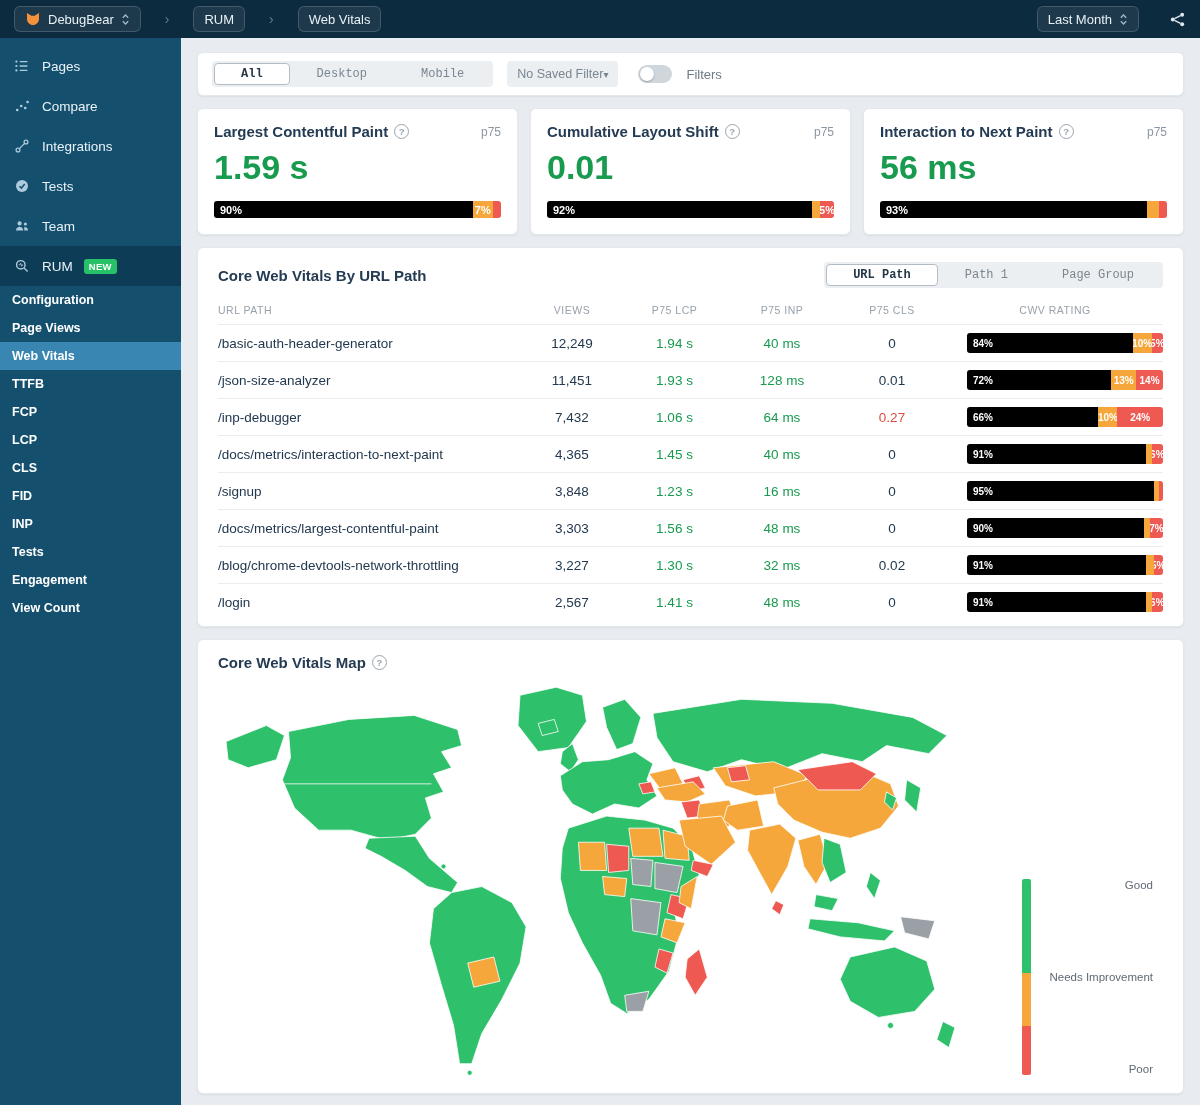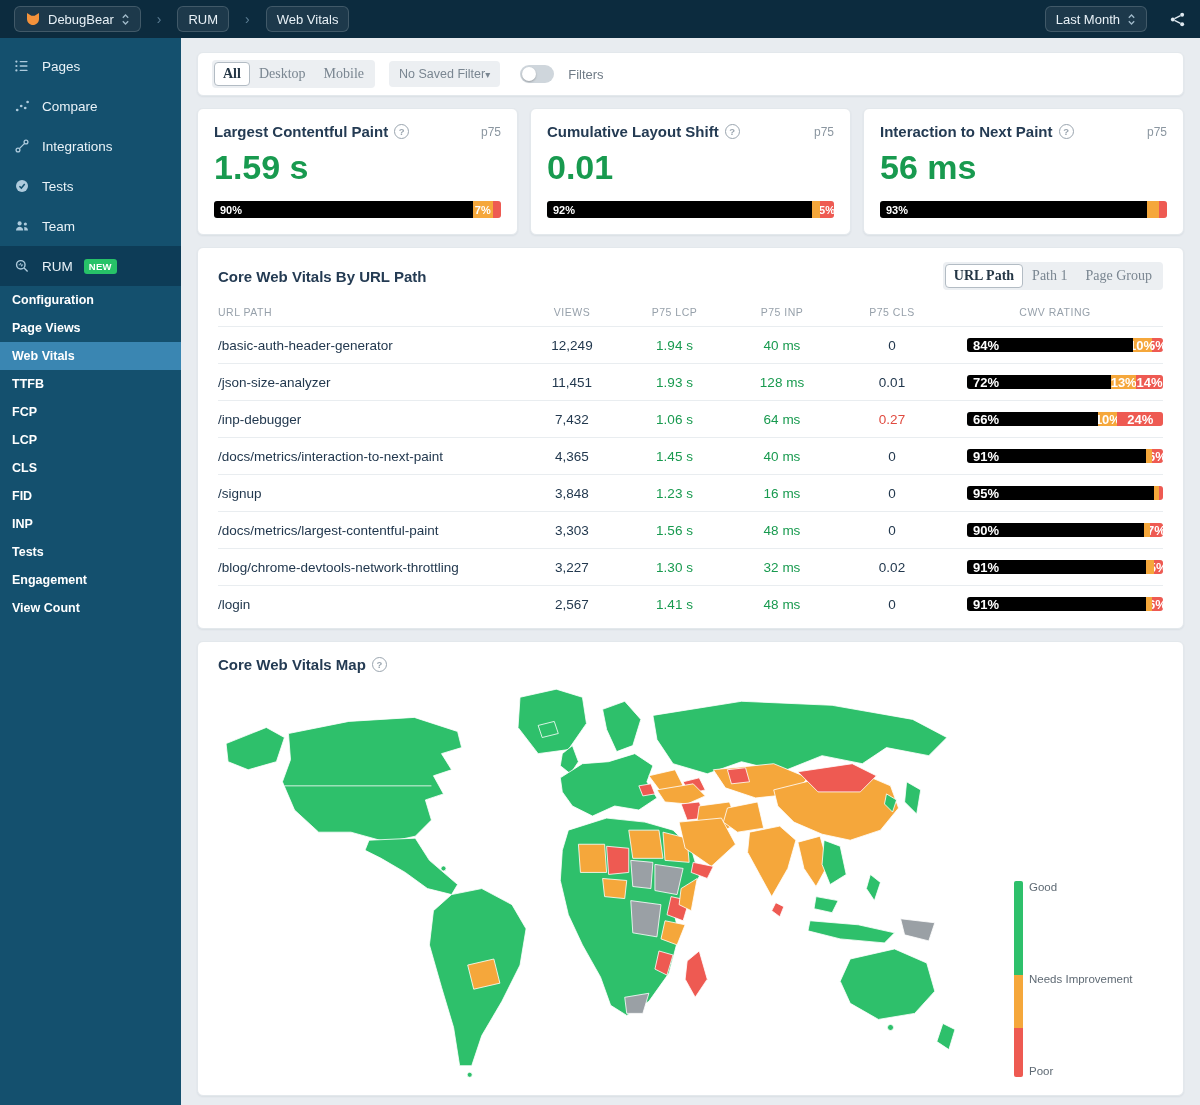--- a/index.html
+++ b/index.html
@@ -1,21 +1,21 @@
 <!DOCTYPE html>
 <html><head>
 <meta charset="utf-8">
 <style>
   * { box-sizing: border-box; margin: 0; padding: 0; }
   html,body { width:1200px; height:1105px; overflow:hidden; }
   body { font-family:"Liberation Sans", sans-serif; background:#e8ecf0; color:#22384e; }
 
   
   .topbar { height:38px; background:#0c2b3e; display:flex; align-items:center; justify-content:space-between; padding:0 14px; }
-  .tb-left, .tb-right { display:flex; align-items:center; gap:16px; }
+  .tb-left, .tb-right { display:flex; align-items:center; gap:24px; }
   .tb-pill { display:flex; align-items:center; gap:7px; height:26px; padding:0 10px; background:rgba(255,255,255,.07);
              border:1px solid rgba(255,255,255,.16); border-radius:6px; color:#e8f1f7; font-size:13px; cursor:pointer;
              font-family:inherit; }
   .crumb-sep { color:#5d7f95; font-size:14px; }
   .crumb-sep::before { content:"›"; }
   .chev-ud { color:#9fb9c9; }
   .share-btn { color:#dfe9f0; display:flex; align-items:center; margin-left:6px; cursor:pointer; }
 
   
   .shell { display:flex; height:1067px; }
@@ -31,22 +31,22 @@
   .sub-item.active { background:#3a86b2; }
   .side-gap { height:10px; }
 
   
   .card { background:#fff; border-radius:6px; border:1px solid #e3e8ec; box-shadow:0 1px 2px rgba(16,42,67,.07); }
   .card-title { font-size:15px; font-weight:bold; color:#243b53; }
 
   
   .filter-card { height:44px; display:flex; align-items:center; padding:0 14px; margin-bottom:12px; gap:14px; }
   .seg-control { display:flex; background:#eceff2; border-radius:4px; padding:2px; }
-  .seg-tab { border:1px solid transparent; background:transparent; border-radius:4px; padding:3px 8px; font-size:14px;
-             color:#7a8691; cursor:pointer; font-family:Liberation Serif, serif; }
+  .seg-tab { border:1px solid transparent; background:transparent; border-radius:4px; padding:3px 26px; font-size:12px;
+             color:#7a8691; cursor:pointer; font-family:Liberation Mono, monospace; }
   .seg-tab.active { background:#fff; border-color:#b3bcc4; color:#253746; font-weight:bold; }
   .saved-filter { display:flex; align-items:center; background:#eceff2; border:none; border-radius:4px; padding:6px 10px;
                   font-size:12.5px; color:#7a8691; cursor:pointer; font-family:inherit; }
   .caret::before { content:"▾"; font-size:10px; }
   .toggle { width:34px; height:18px; border-radius:9px; background:#cfd6dc; position:relative; cursor:pointer; margin-left:6px; }
   .toggle .knob { position:absolute; left:2px; top:2px; width:14px; height:14px; border-radius:50%; background:#fff; box-shadow:0 1px 2px rgba(0,0,0,.25); }
   .toggle-label { font-size:13px; color:#6f7b86; }
 
   
   .metric-row { display:flex; gap:12px; margin-bottom:12px; }
@@ -55,21 +55,21 @@
   .mc-title { display:flex; align-items:center; gap:6px; font-size:15px; font-weight:bold; color:#243b53; }
   .help { width:15px; height:15px; border:1.5px solid #9aa5af; border-radius:50%; color:#9aa5af; font-size:9.5px; font-weight:bold;
           display:inline-flex; align-items:center; justify-content:center; cursor:pointer; flex:none; }
   .help::before { content:"?"; }
   .p75 { font-size:12px; color:#8b96a0; }
   .mc-value { font-size:34px; font-weight:bold; color:#189a4f; margin:8px 0 14px; }
 
   
   .rating-bar { display:flex; border-radius:3px; overflow:hidden; background:#e8ecef; }
   .mc-bar { height:17px; font-size:11px; }
-  .row-bar { height:14px; width:196px; font-size:13px; }
+  .row-bar { height:20px; width:196px; font-size:10px; }
   .seg { display:flex; align-items:center; justify-content:center; color:#fff; font-weight:bold; overflow:hidden; flex-basis:0; }
   .seg:first-child { justify-content:flex-start; padding-left:6px; }
   .seg-good { background:#000000; }
   .seg-ni   { background:#f5a73b; }
   .seg-poor { background:#ee5a52; }
 
   
   .table-card { padding:14px 20px 6px; margin-bottom:12px; }
   .tc-head { display:flex; justify-content:space-between; align-items:center; margin-bottom:8px; }
   .trow { display:grid; grid-template-columns:minmax(0,1fr) 100px 105px 110px 110px 216px; align-items:center; height:37px;
@@ -81,21 +81,21 @@
   .text-poor { color:#e04a3f; }
 
   
   .map-card { padding:14px 20px 10px; }
   .map-head { display:flex; align-items:center; gap:6px; margin-bottom:2px; }
   .map-wrap { position:relative; height:410px; }
   .world { position:absolute; left:0; top:6px; }
   .mg { fill:#2ec06b; } .mo { fill:#f5a73b; } .mr { fill:#ee5a52; } .mx { fill:#9aa0a5; }
   .world path, .world circle { stroke:#fff; stroke-width:.8; }
   .bline { stroke:#fff; stroke-width:1; fill:none; }
-  .map-legend { position:absolute; right:18px; bottom:8px; height:196px; display:flex; gap:4px; }
+  .map-legend { position:absolute; right:10px; bottom:8px; height:196px; display:flex; gap:4px;text-align:right; }
   .legend-bar { width:9px; height:100%; display:flex; flex-direction:column; border-radius:2px; overflow:hidden; }
   .lb-g { flex:48; background:#2ec06b; } .lb-ni { flex:27; background:#f5a73b; } .lb-p { flex:25; background:#ee5a52; }
   .legend-labels { display:flex; flex-direction:column; justify-content:space-between; font-size:11.5px; color:#5f6a74; padding:0 0 0 2px; width:118px; }
 </style>
 </head>
 <body>
 
 <header class="topbar">
   <div class="tb-left">
     <button class="tb-pill">

